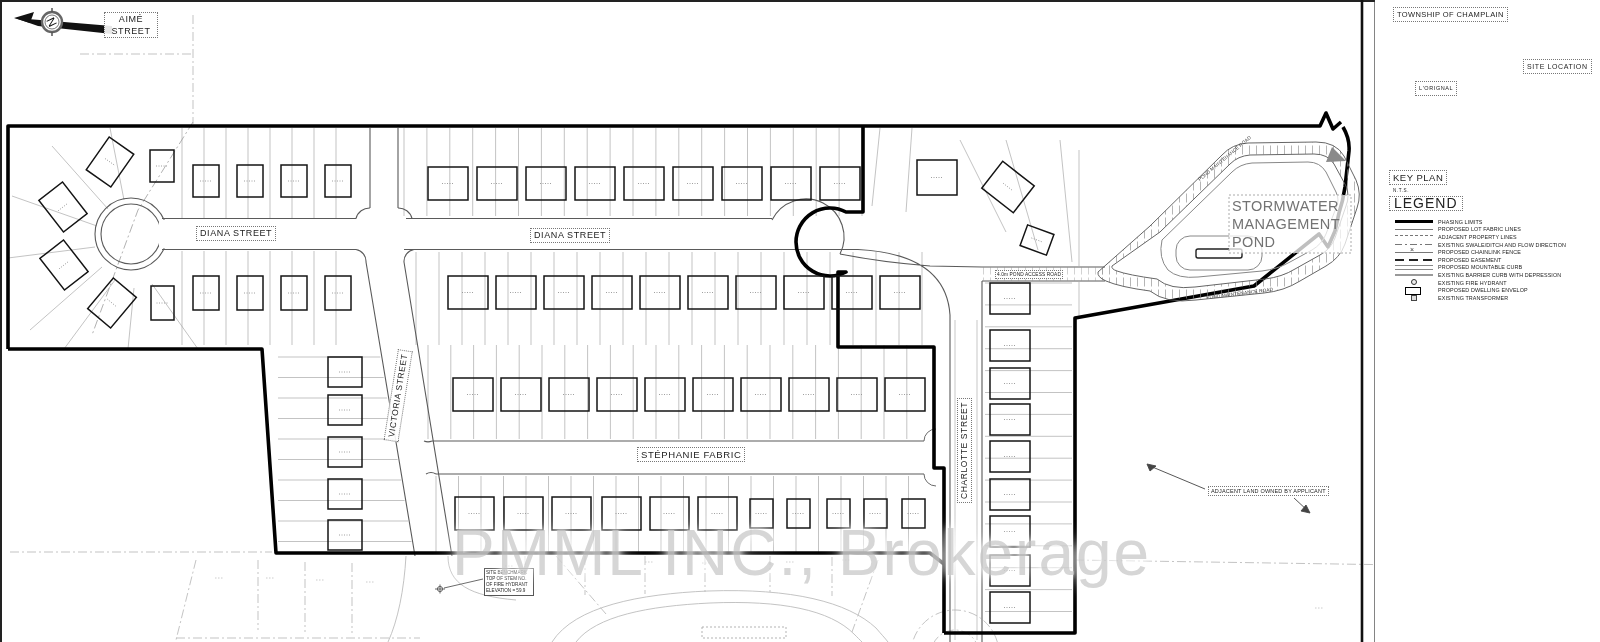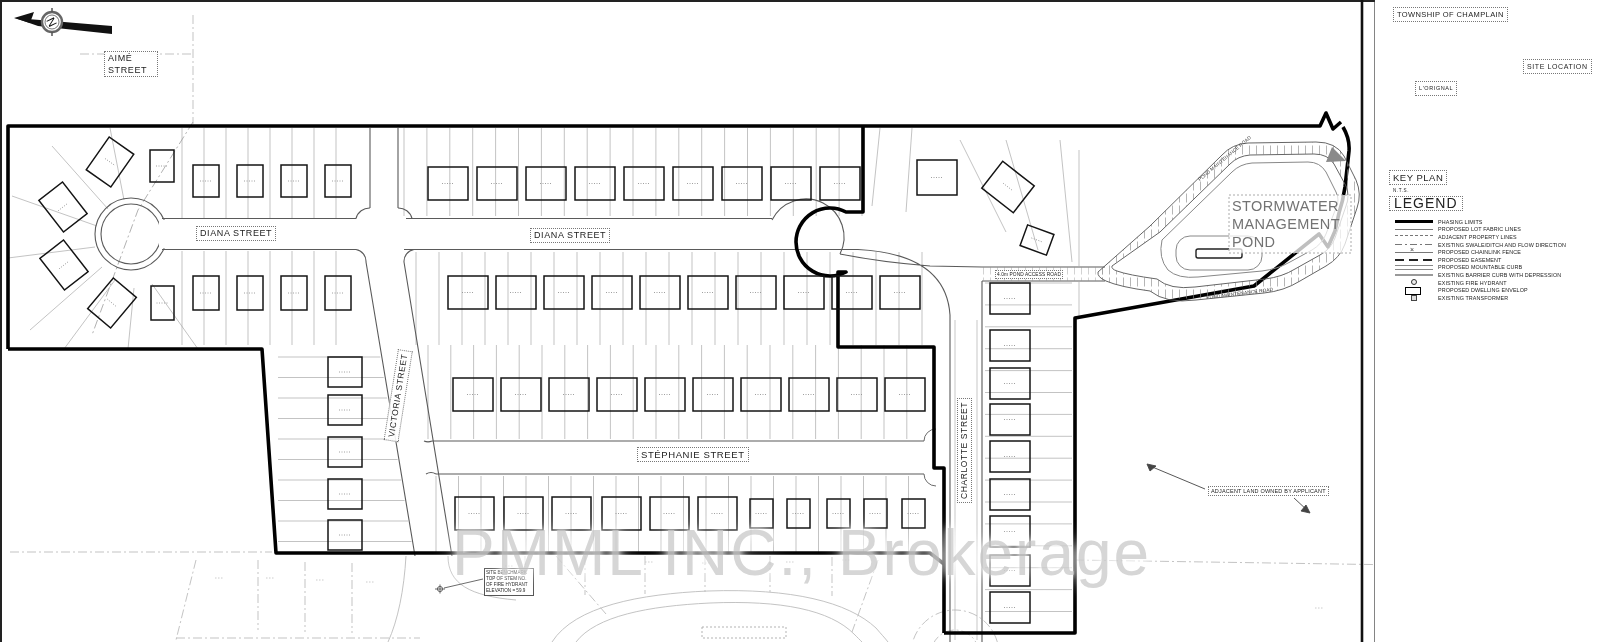--- a/index.html
+++ b/index.html
@@ -5,21 +5,21 @@
   html,body{margin:0;padding:0;background:#e8e8e8;}
   #sheet{position:relative;width:1600px;height:642px;background:#fff;overflow:hidden;
          font-family:"Liberation Sans",sans-serif;color:#222;}
   svg{position:absolute;left:0;top:0;}
   .lbl{position:absolute;border:1px dotted #777;background:rgba(255,255,255,.9);
        padding:0 3px;font-size:9px;letter-spacing:.6px;color:#222;white-space:nowrap;line-height:13px;}
   .lbl.sm{font-size:5.5px;letter-spacing:.2px;line-height:8px;padding:0 2px;}
   .lbl.tiny{font-size:4.8px;letter-spacing:.1px;line-height:7px;padding:0 1px;}
   .vlbl{transform-origin:center;white-space:nowrap;}
   .nobox{border:none;background:transparent;}
-  #aime-label{width:46px;white-space:normal;text-align:left;line-height:12px;margin-top:39px;}
+  #aime-label{width:46px;white-space:normal;text-align:center;line-height:12px;}
   #pond-title{position:absolute;left:1232px;top:197px;width:126px;font-size:14.5px;
               line-height:18px;letter-spacing:.4px;color:#737373;}
   #benchmark-box{position:absolute;left:484px;top:568px;width:46px;border:1px solid #555;
                  background:#fff;font-size:4.6px;line-height:6px;padding:1px 1px;color:#222;}
   #watermark{position:absolute;left:452px;top:516px;font-size:64px;color:#cfcfcf;opacity:.85;
              letter-spacing:2px;white-space:nowrap;z-index:30;
              text-shadow:0 0 6px #fff,0 0 12px #fff,0 0 22px #fff;}
   
   #panel{position:absolute;left:1375px;top:0;width:225px;height:642px;background:#fff;}
   #township-label{position:absolute;left:18px;top:7px;font-size:7.5px;letter-spacing:.4px;}
@@ -467,21 +467,21 @@
     <g>
       <polygon points="1588,10 1593,21 1588,32 1583,21" fill="#111" stroke="none"></polygon>
       <line x1="1588" y1="3" x2="1588" y2="40" stroke="#333" stroke-width="1"></line>
     </g>
   </g>
 </svg>
 
 <div class="lbl" id="aime-label" style="left:104px;top:12px;">AIMÉ STREET</div>
 <div class="lbl" style="left:196px;top:226px;">DIANA STREET</div>
 <div class="lbl" style="left:530px;top:228px;">DIANA STREET</div>
-<div class="lbl" style="left:637px;top:447px;font-size:9.5px;">STÉPHANIE STREET</div>
+<div class="lbl" style="left:637px;top:447px;font-size:9.5px;">STÉPHANIE FABRIC</div>
 <div class="lbl vlbl" style="left:352px;top:388px;font-size:8.5px;transform:rotate(-81deg);">VICTORIA STREET</div>
 <div class="lbl vlbl" style="left:912px;top:443px;font-size:8.5px;transform:rotate(-90deg);">CHARLOTTE STREET</div>
 <div class="lbl tiny" style="left:995px;top:270px;">4.0m POND ACCESS ROAD</div>
 <div class="lbl tiny nobox vlbl" style="left:1190px;top:155px;transform:rotate(-40deg);color:#444;">POND MAINTENANCE ROAD</div>
 <div class="lbl tiny nobox vlbl" style="left:1205px;top:290px;transform:rotate(-7deg);color:#444;">POND MAINTENANCE ROAD</div>
 <div id="pond-title">STORMWATER MANAGEMENT POND</div>
 <div class="lbl sm" style="left:1208px;top:486px;">ADJACENT LAND OWNED BY APPLICANT</div>
 
 <div id="benchmark-box">
   <div>SITE BENCHMARK</div>

